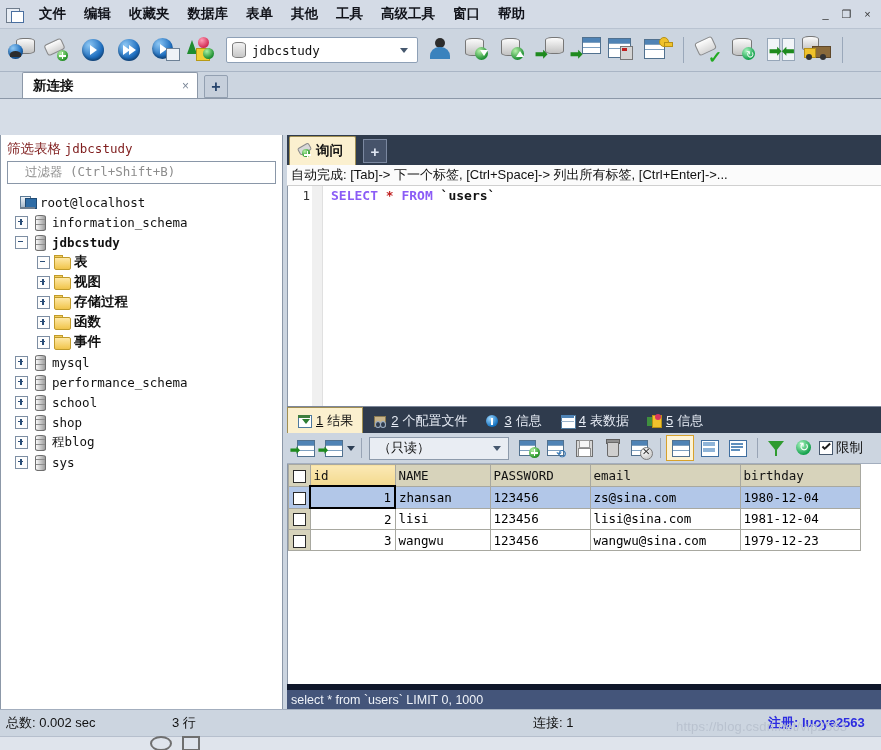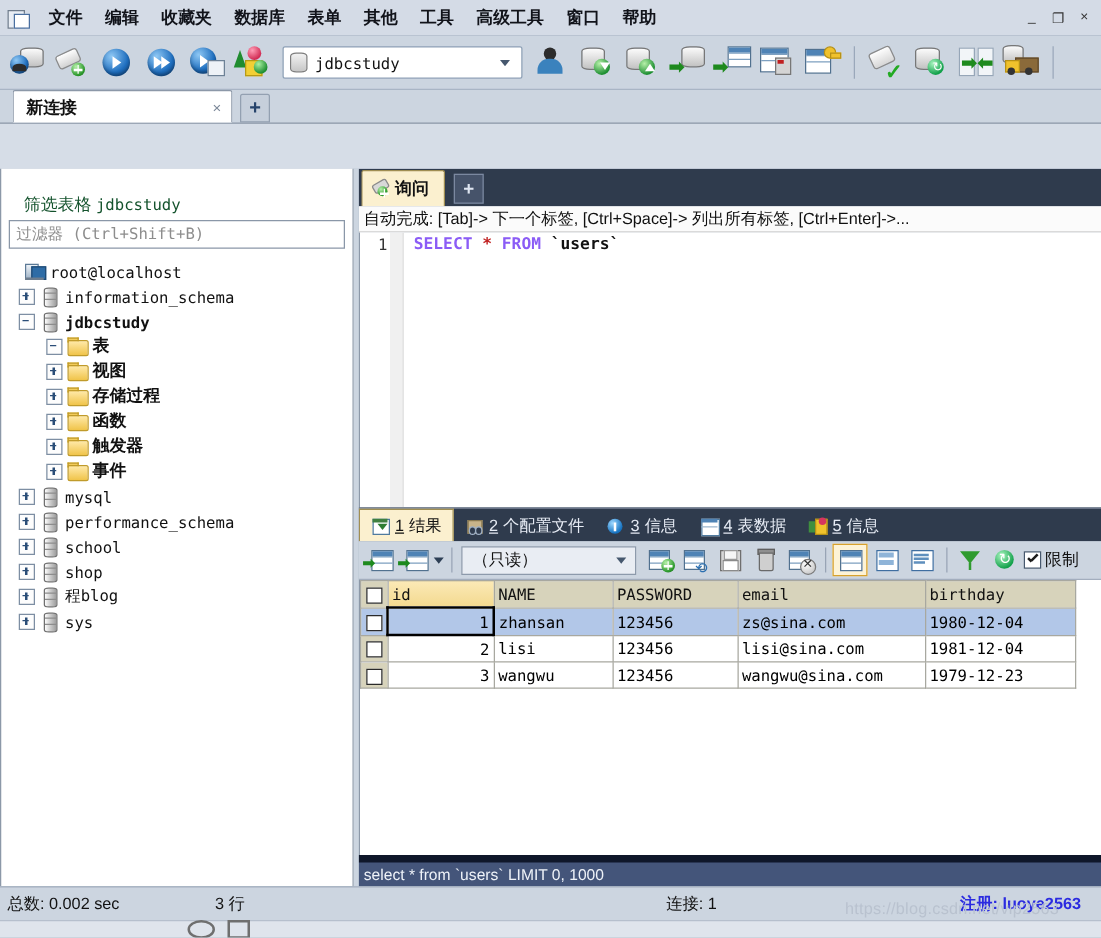--- a/index.html
+++ b/index.html
@@ -77,21 +77,21 @@
   .grid-ico:before{content:"";position:absolute;left:0;top:4px;right:0;height:1px;background:#7ea0c0;}
   .grid-ico:after{content:"";position:absolute;left:0;top:9px;right:0;height:1px;background:#7ea0c0;}
   .grid-hdr{position:absolute;left:0;top:0;right:0;height:4px;background:#4f83b5;}
   .plusdot{position:absolute;width:11px;height:11px;border-radius:50%;
     background:radial-gradient(circle at 34% 30%,#b6f0a9,#2f9b2f 65%,#136913);}
   .plusdot:before{content:"";position:absolute;left:2px;top:5px;width:7px;height:1.6px;background:#fff;}
   .plusdot:after{content:"";position:absolute;left:4.7px;top:2.3px;width:1.6px;height:7px;background:#fff;}
   .arrow-g{position:absolute;color:#1e8a1e;font-size:15px;line-height:1;font-weight:bold;}
 
   
-  .conn-strip{height:26px;background:#ccd5e0;display:flex;align-items:flex-end;padding-left:10px;
+  .conn-strip{height:26px;background:#ccd5e0;display:flex;align-items:flex-end;padding-left:22px;
     border-bottom:1px solid #8c98a8;}
   .conn-tab{
     height:25px;min-width:160px;background:#ffffff;border:1px solid #8c98a8;border-bottom:none;
     display:flex;align-items:center;padding:0 4px 0 10px;border-radius:2px 2px 0 0;
   }
   .conn-tab .label{font-size:13.5px;font-weight:bold;color:#111;flex:1;}
   .conn-tab .xbtn{width:15px;height:15px;display:flex;align-items:center;justify-content:center;color:#7b8798;font-size:12px;}
   .conn-add{
     width:22px;height:21px;margin-left:6px;background:#c6cfdb;border:1px solid #93a0b1;
     display:flex;align-items:center;justify-content:center;color:#26436b;font-size:16px;font-weight:bold;
@@ -99,25 +99,25 @@
   }
 
   
   .body{position:absolute;left:0;top:135px;right:0;bottom:40px;display:flex;background:#aab6c6;}
   .left-pane{width:281px;background:#ffffff;border:1px solid #8c98a8;border-top:none;
     display:flex;flex-direction:column;overflow:hidden;}
   .splitter{width:4px;background:#ccd5e0;}
   .right-pane{flex:1;display:flex;flex-direction:column;overflow:hidden;}
 
   
-  .filter-title{font-size:13.5px;padding:20px 6px 3px 6px;color:#14532d;margin-left:12px;}
+  .filter-title{font-size:13.5px;padding:5px 6px 3px 6px;color:#7f1d1d;}
   .filter-title .db{font-family:"DejaVu Sans Mono",monospace;font-size:12.5px;}
   .filter-input{
     margin:0 6px 5px 6px;height:21px;background:#fff;border:1px solid #8a97a8;
-    display:flex;align-items:center;padding-left:5px;
+    display:flex;align-items:center;padding-left:17px;
     font-family:"DejaVu Sans Mono",monospace;font-size:12.5px;color:#8d8d8d;text-align:right;
   }
   .tree{flex:1;overflow:hidden;padding-top:3px;font-size:13px;}
   .node{display:flex;align-items:center;height:20px;white-space:nowrap;}
   .exp{width:11px;height:11px;border:1px solid #7d8ea3;background:#fdfdfd;
        display:inline-block;position:relative;flex:0 0 auto;margin-right:4px;}
   .exp:before{content:"";position:absolute;left:2px;top:4.5px;width:5px;height:1.4px;background:#2a4d77;}
   .exp.plus:after{content:"";position:absolute;left:4.3px;top:2px;width:1.4px;height:6.5px;background:#2a4d77;}
   .exp-none{width:11px;margin-right:4px;flex:0 0 auto;}
   .ic{width:16px;height:15px;position:relative;flex:0 0 auto;margin-right:4px;}
@@ -434,28 +434,20 @@
 
         <div class="node" style="padding-left:36px">
           <span class="exp plus"></span>
           <span class="ic folder">
               <i class="tab"></i>
               <i class="f"></i>
             </span>
           <span class="nlabel cjk">函数</span>
         </div>
 
-        <div class="node" style="padding-left:36px">
-          <span class="exp plus"></span>
-          <span class="ic folder">
-              <i class="tab"></i>
-              <i class="f"></i>
-            </span>
-          <span class="nlabel cjk">触发器</span>
-        </div>
 
         <div class="node" style="padding-left:36px">
           <span class="exp plus"></span>
           <span class="ic folder">
               <i class="tab"></i>
               <i class="f"></i>
             </span>
           <span class="nlabel cjk">事件</span>
         </div>
 

